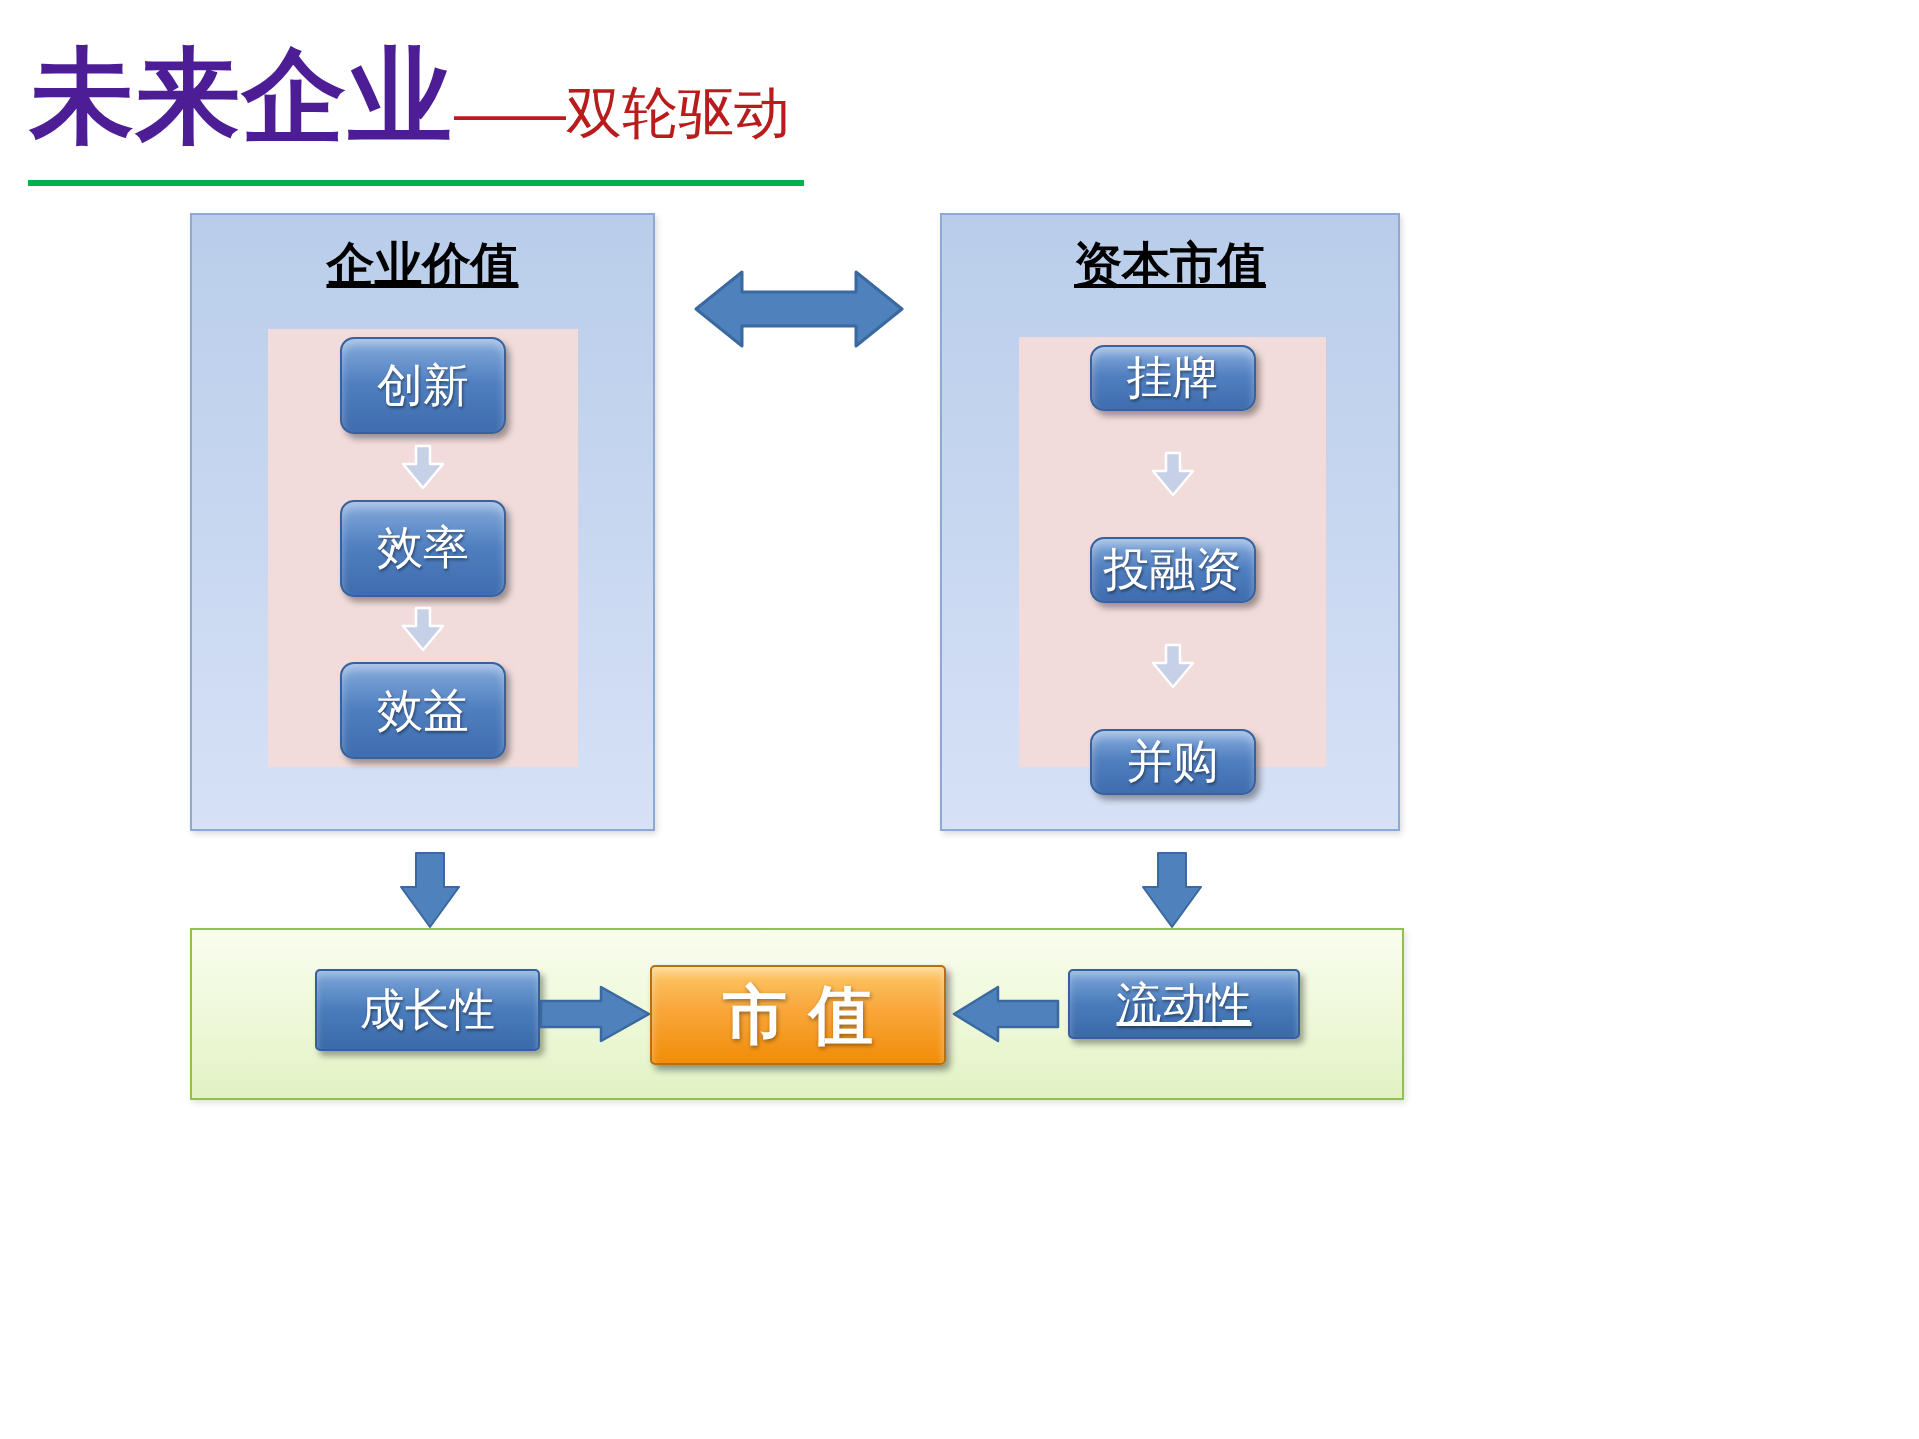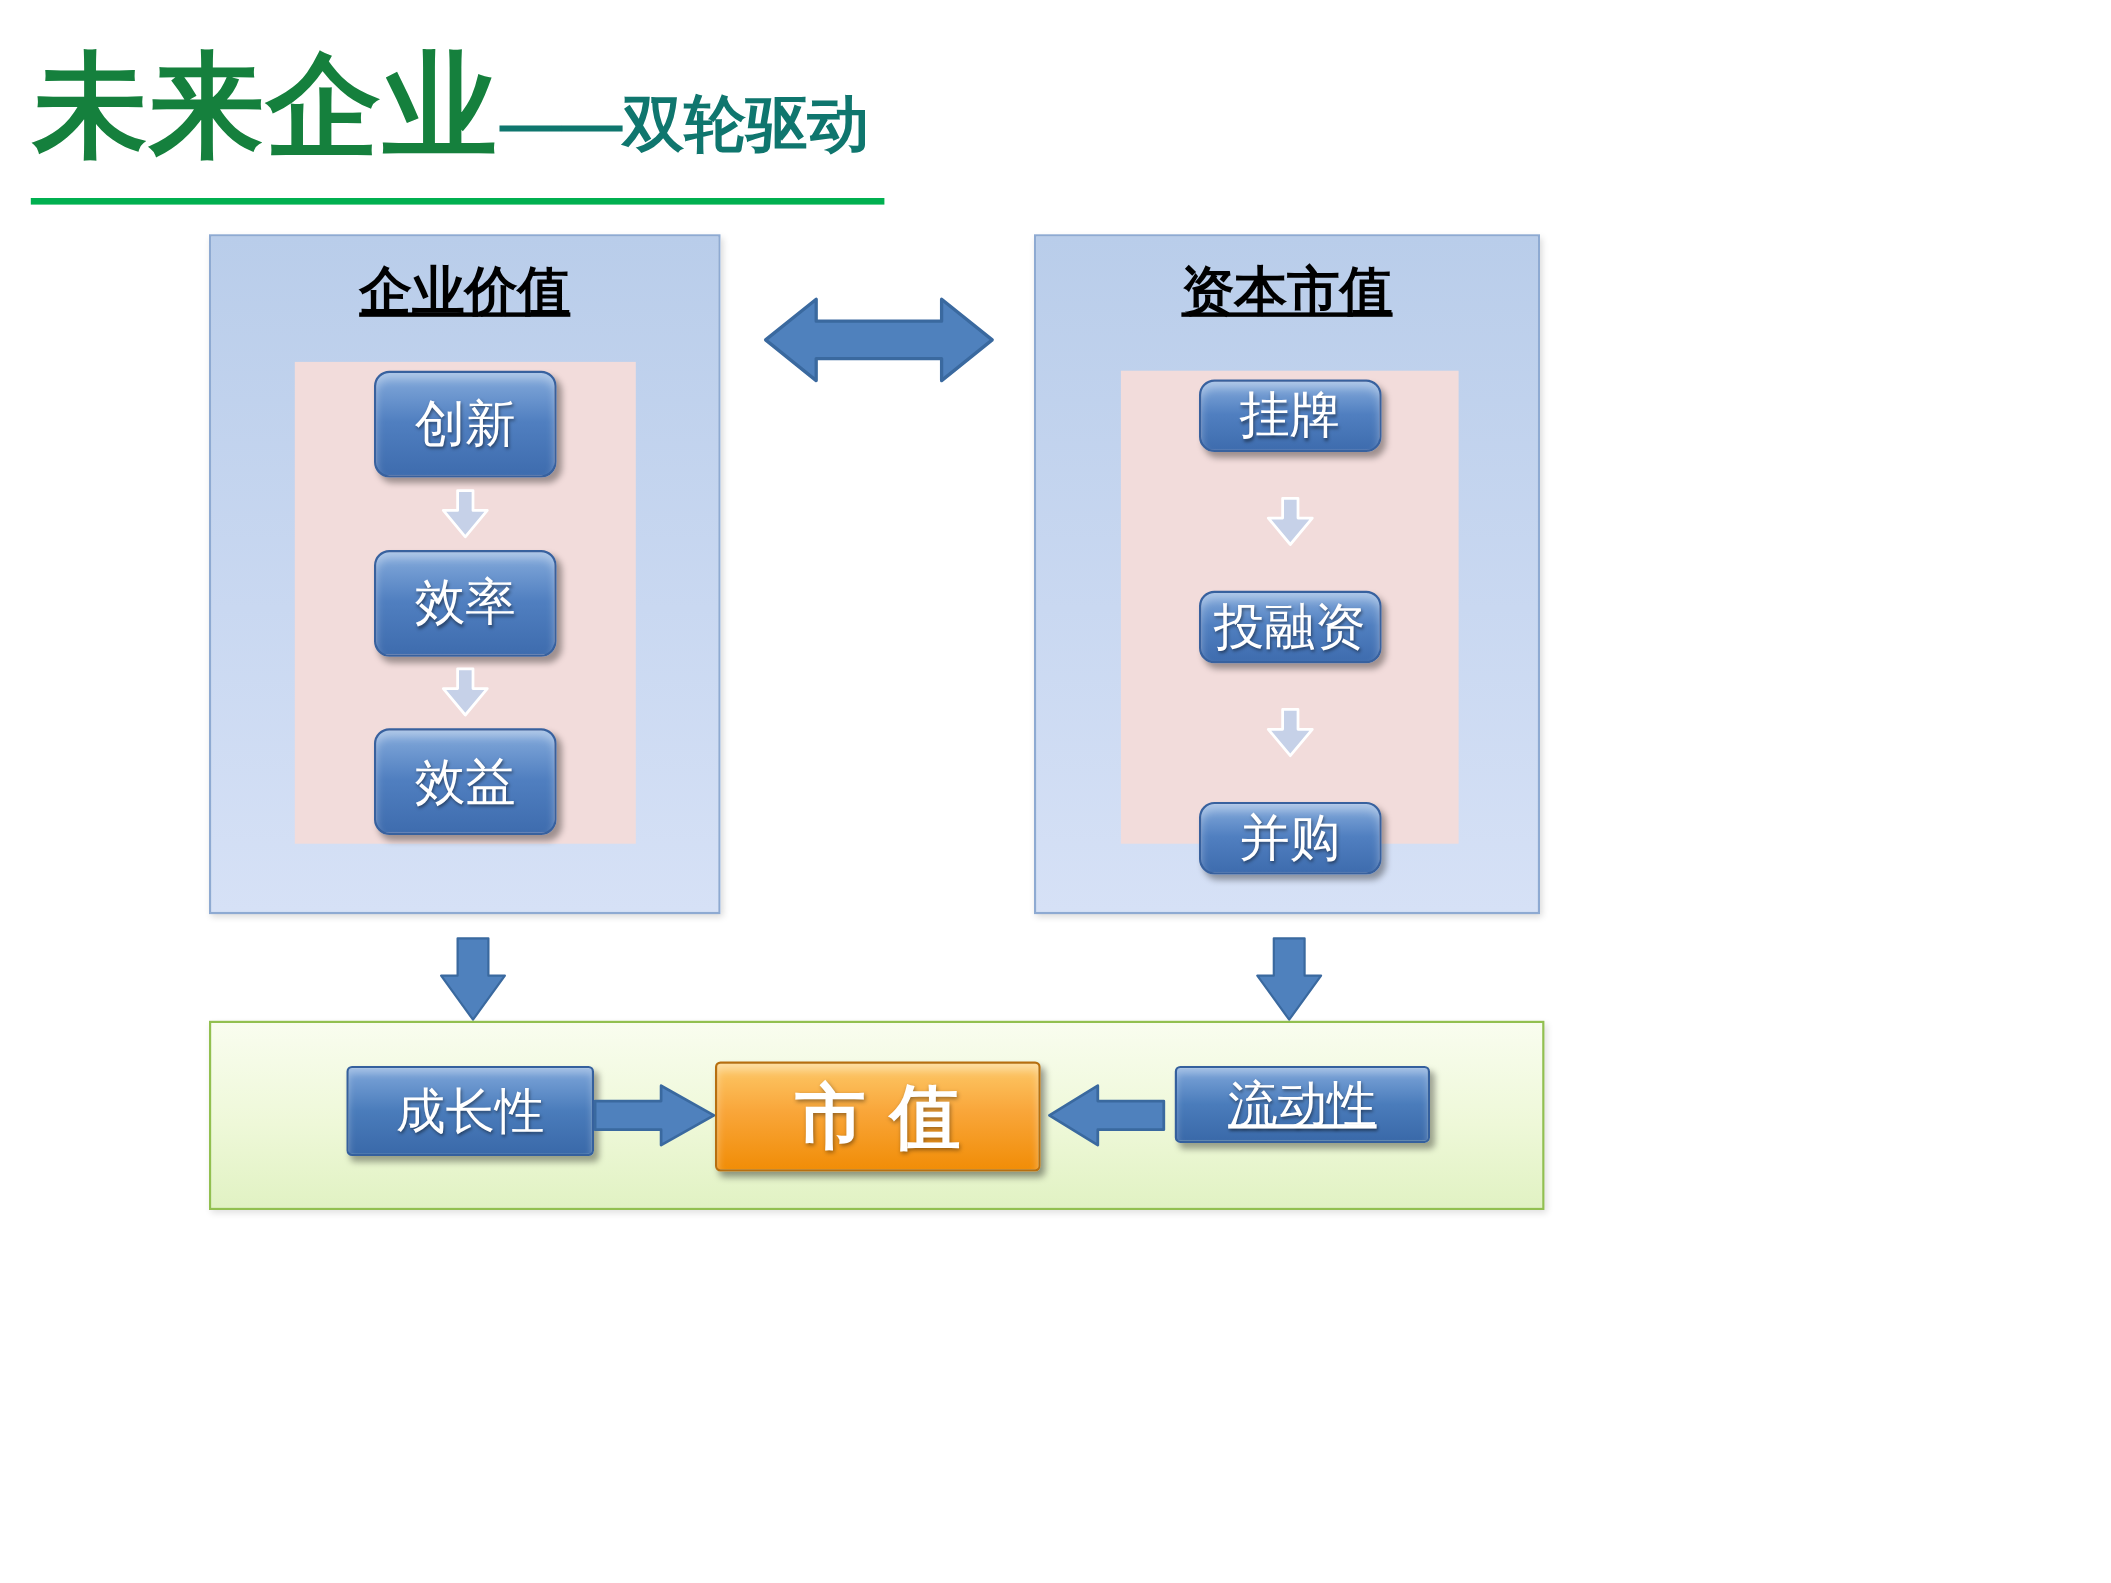--- a/index.html
+++ b/index.html
@@ -15,26 +15,26 @@
   
   .title-wrap {
     position:absolute; left:28px; top:28px;
     display:inline-block;
     border-bottom:6px solid #00B050;
     padding:0 14px 12px 2px;
     white-space:nowrap;
   }
   .title-main {
     font-family:Liberation Mono, monospace;
-    font-size:104px; font-weight:bold; color:#15803d;
+    font-size:104px; font-weight:bold; color:#4c1d95;
     letter-spacing:2px;
   }
   .title-sub {
     font-family:"Liberation Sans", sans-serif;
-    font-size:56px; font-weight:bold; color:#0f766e;
+    font-size:56px; font-weight:normal; color:#b91c1c;
   }
 
   
   .big-panel {
     position:absolute;
     background:linear-gradient(180deg,#b9cdea 0%, #c9d8f1 55%, #d6e1f6 100%);
     border:2px solid #8eaad2;
     box-shadow:2px 3px 6px rgba(0,0,0,0.15);
   }
   .panel-left  { left:190px; top:213px; width:465px; height:618px; }

